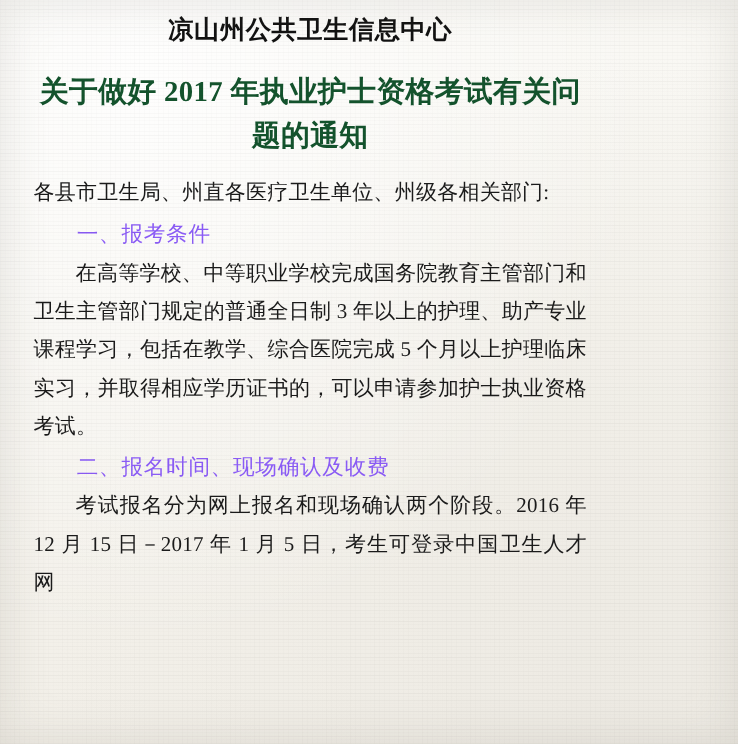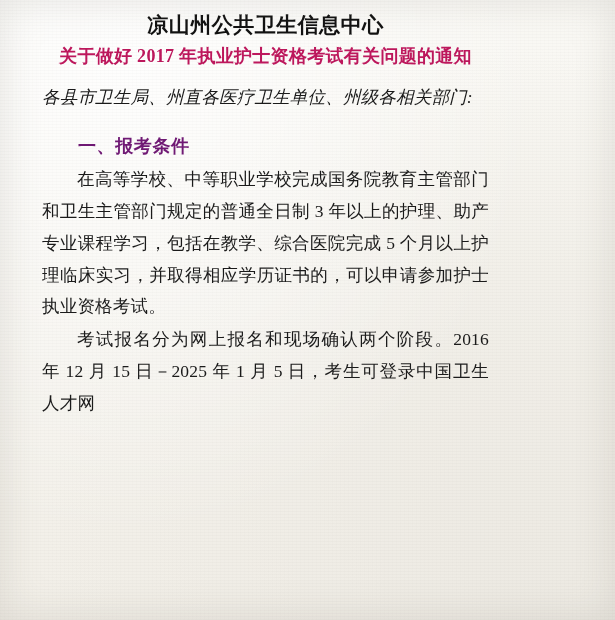--- a/index.html
+++ b/index.html
@@ -20,68 +20,67 @@
     position: absolute;
     inset: 0;
     background:
       radial-gradient(ellipse at 20% 10%, rgba(255,255,255,0.85) 0%, rgba(247,245,240,0) 60%),
       radial-gradient(ellipse at 85% 90%, rgba(236,233,226,0.8) 0%, rgba(247,245,240,0) 65%),
       linear-gradient(180deg, #faf9f5 0%, #f5f3ed 45%, #f2efe8 100%);
     pointer-events: none;
   }
   .doc {
     position: relative;
-    padding: 10px 26px 0 42px;
+    padding: 10px 26px 0 28px;
     box-sizing: border-box;
     width: 515px;
   }
   .title-block {
     text-align: center;
     margin-bottom: 6px;
   }
   .title-line-1 {
     font-size: 21px;
     font-weight: bold;
     letter-spacing: 0.5px;
     line-height: 1.5;
     color: #121212;
   }
   .title-line-2 {
-    font-size: 18px;
+    font-size: 24px;
     font-weight: bold;
     letter-spacing: 0.3px;
     line-height: 1.55;
-    color: #be185d;
-    margin-top: 1px;
+    color: #14532d;
+    margin-top: 17px;
   }
   .body-block {
     margin-top: 12px;
   }
   p.para {
     margin: 0 0 1px 0;
     font-size: 17.5px;
     line-height: 1.82;
     text-align: justify;
     text-justify: inter-ideograph;
     letter-spacing: 0.2px;
     color: #1b1b1b;
   }
   p.indent {
     text-indent: 2em;
   }
   p.heading {
     text-indent: 2em;
-    font-weight: bold;
+    font-weight: normal;
     font-size: 18px;
     letter-spacing: 0.6px;
-    color: #701a75;
+    color: #8b5cf6;
   }
   p.salutation {
-    margin-bottom: 16px;
-    font-style: italic;
+    margin-bottom: 2px;
   }
   
   .noise {
     position: absolute;
     inset: 0;
     pointer-events: none;
     opacity: 0.055;
     background-image:
       repeating-linear-gradient(0deg, rgba(0,0,0,0.6) 0px, rgba(0,0,0,0) 1px, rgba(0,0,0,0) 3px),
       repeating-linear-gradient(90deg, rgba(0,0,0,0.35) 0px, rgba(0,0,0,0) 1px, rgba(0,0,0,0) 4px);
@@ -107,21 +106,22 @@
 
   <div class="body-block">
 
     <p class="para salutation">各县市卫生局、州直各医疗卫生单位、州级各相关部门:</p>
 
 
     <p class="para heading">一、报考条件</p>
 
     <p class="para indent">在高等学校、中等职业学校完成国务院教育主管部门和卫生主管部门规定的普通全日制 3 年以上的护理、助产专业课程学习，包括在教学、综合医院完成 5 个月以上护理临床实习，并取得相应学历证书的，可以申请参加护士执业资格考试。</p>
 
+    <p class="para heading">二、报名时间、现场确认及收费</p>
 
 
-    <p class="para indent">考试报名分为网上报名和现场确认两个阶段。2016 年 12 月 15 日－2025 年 1 月 5 日，考生可登录中国卫生人才网</p>
+    <p class="para indent">考试报名分为网上报名和现场确认两个阶段。2016 年 12 月 15 日－2017 年 1 月 5 日，考生可登录中国卫生人才网</p>
 
   </div>
 </div>
 
 <div class="noise"></div>
 <div class="edge-shadow"></div>
 
 </body></html>

